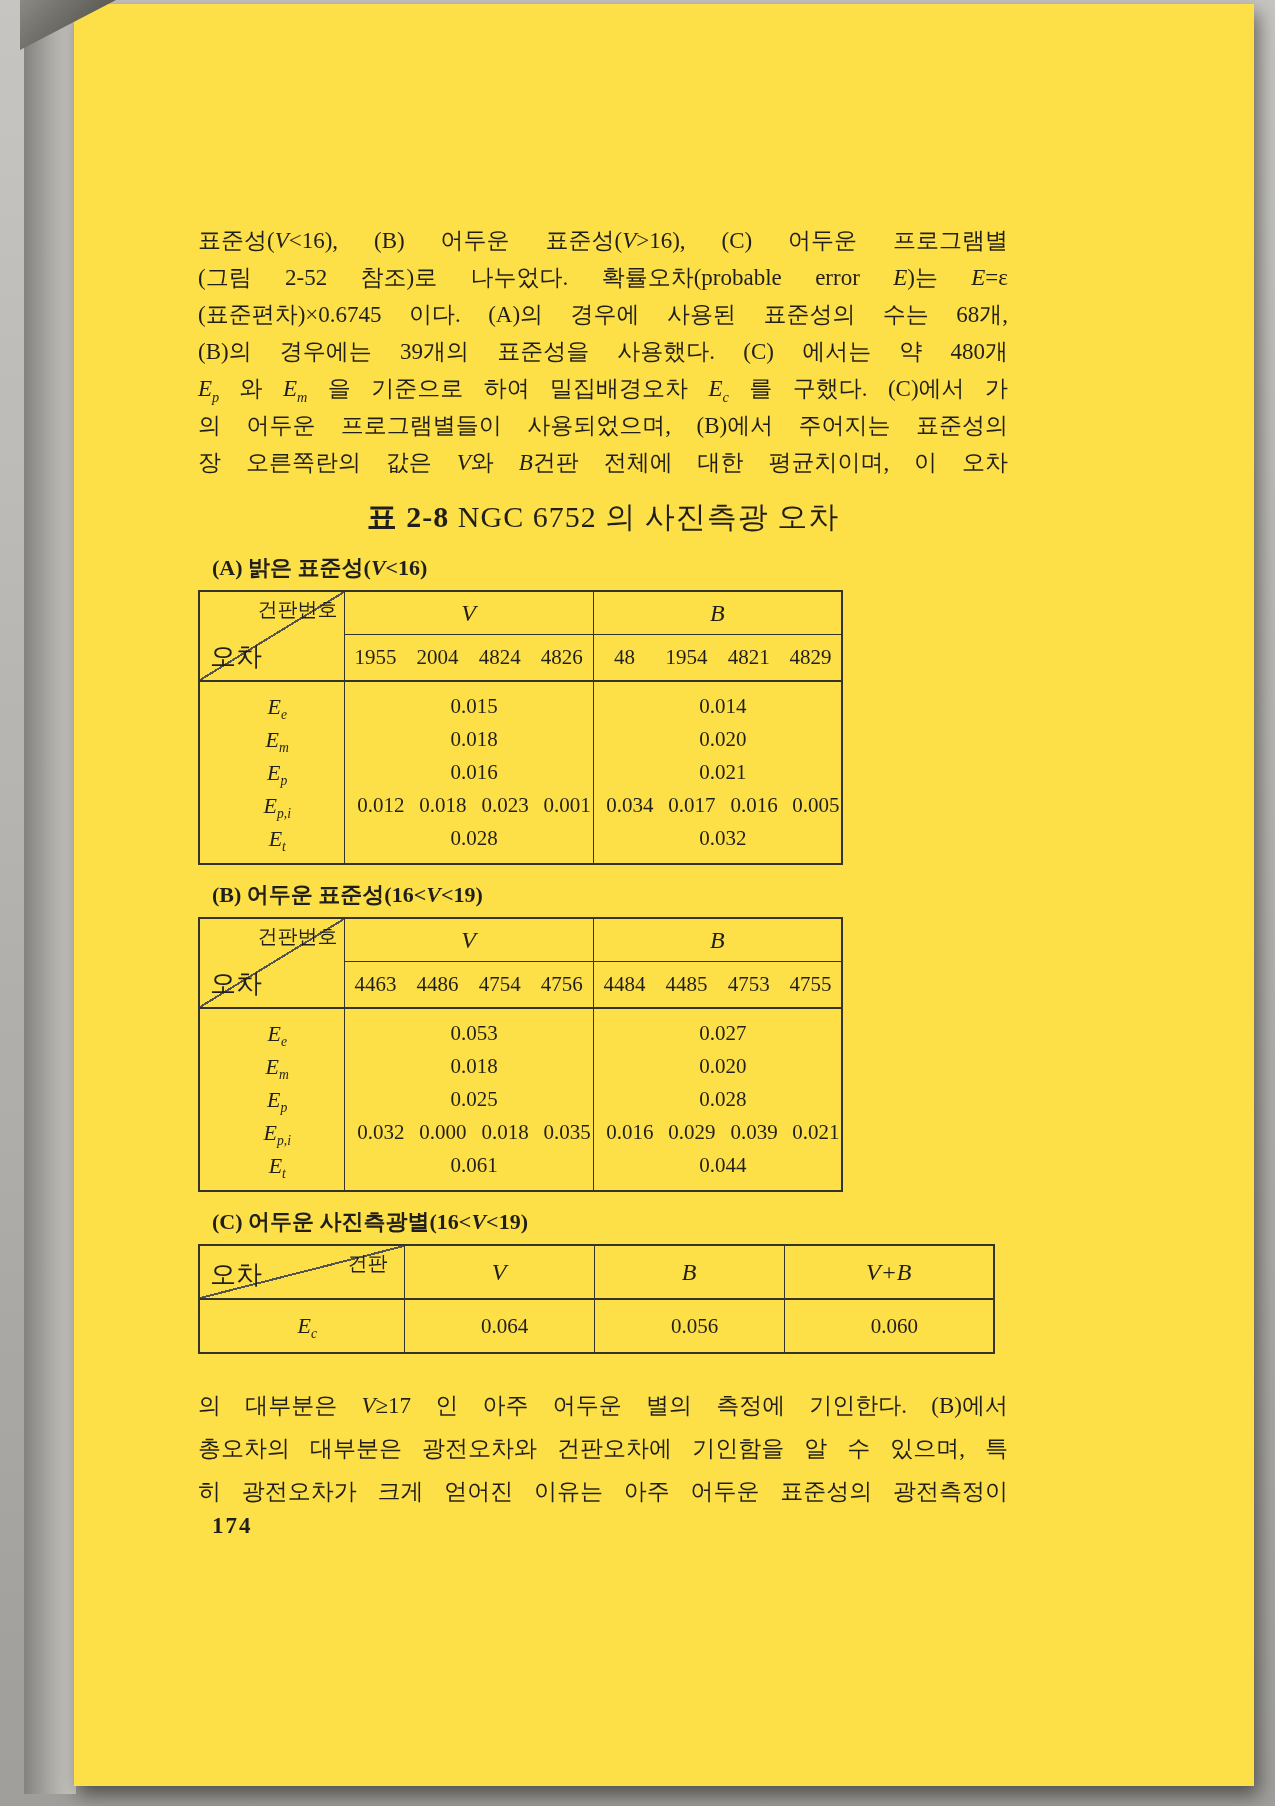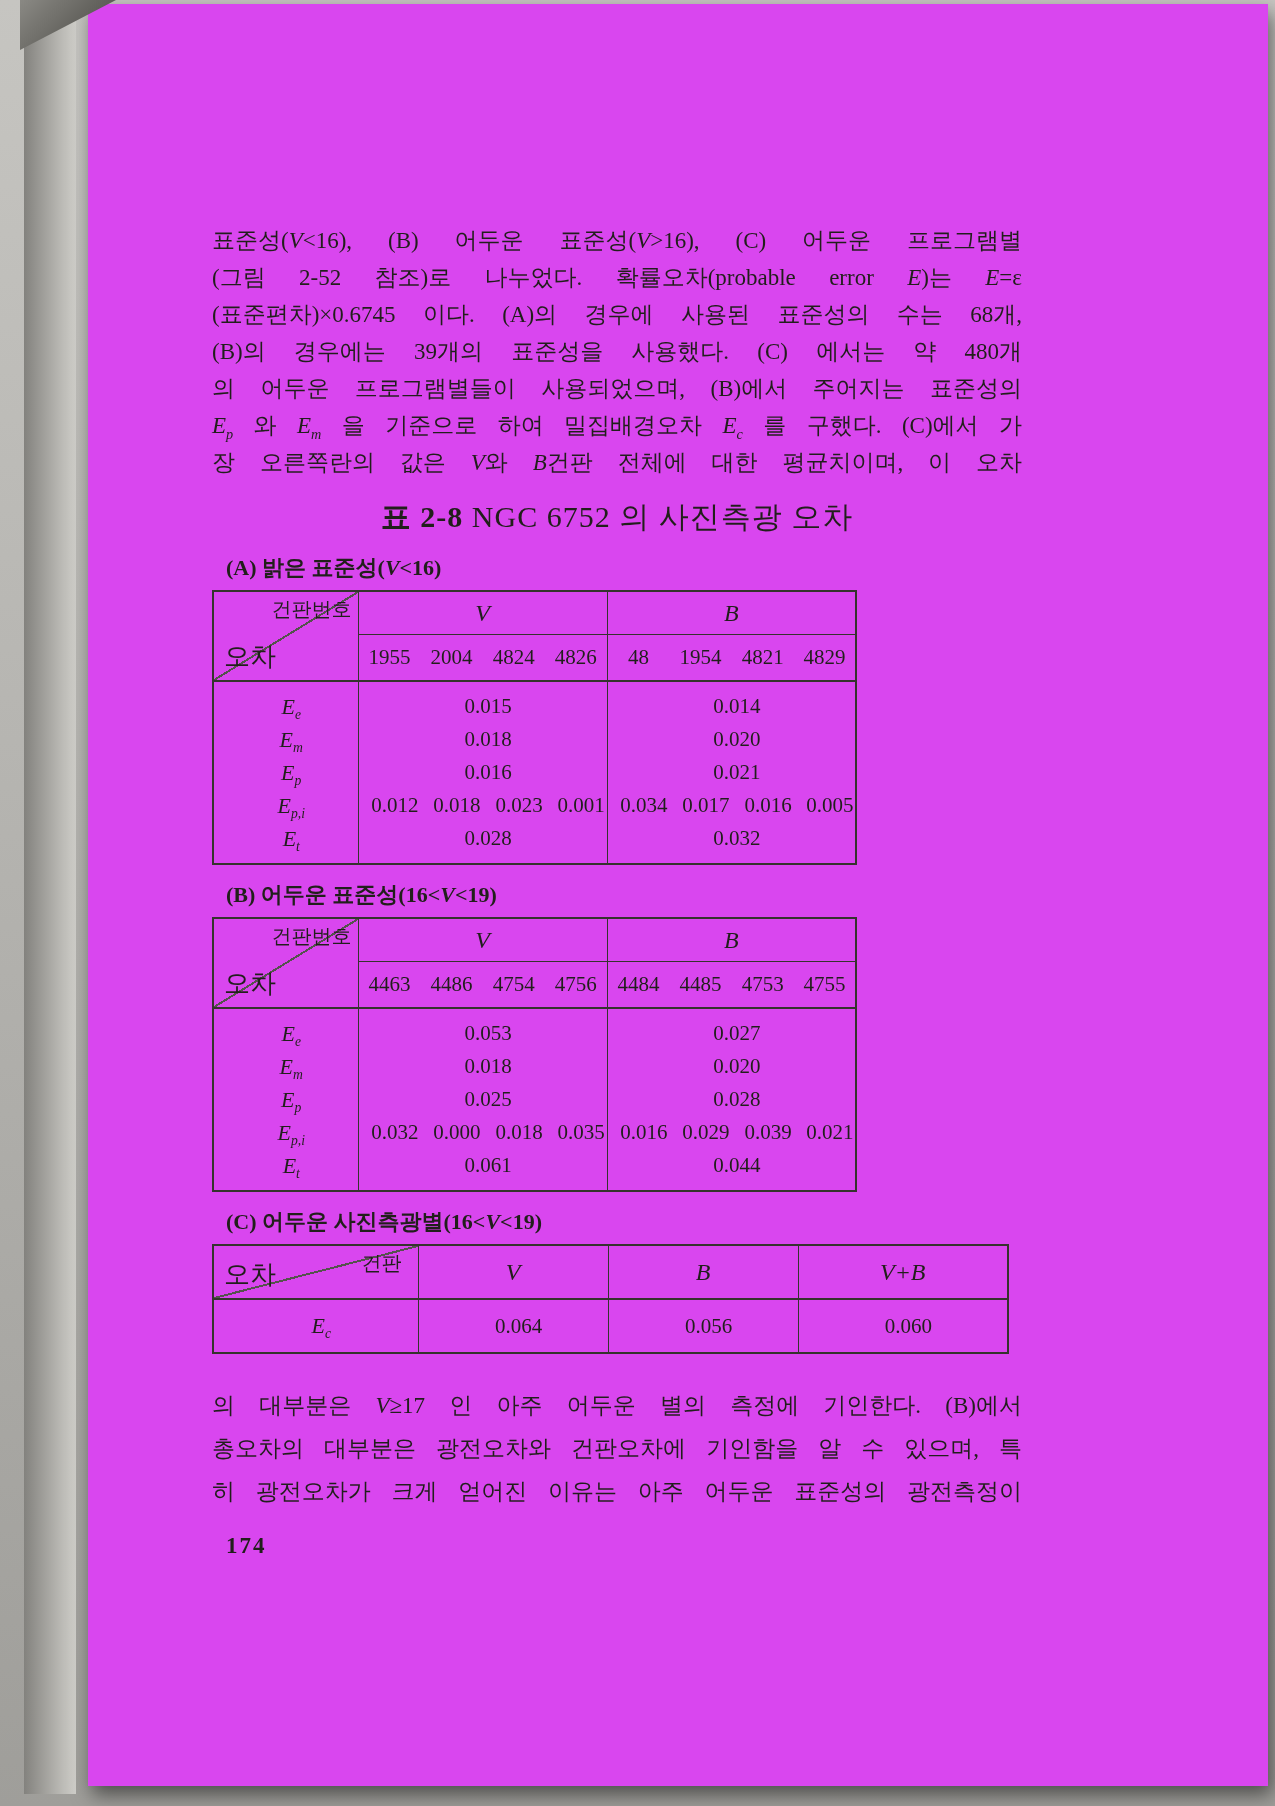--- a/index.html
+++ b/index.html
@@ -8,22 +8,22 @@
     background:linear-gradient(180deg,#c6c5c1,#9f9e9a);
     font-family:"Liberation Serif","DejaVu Serif",serif;
     color:#211f1b;
   }
   .scan{position:relative;width:1275px;height:1806px;overflow:hidden;}
   .edge-left{position:absolute;left:24px;top:0;width:52px;height:1794px;
     background:linear-gradient(90deg,#83827e,#d0cfca);}
   .corner-fold{position:absolute;left:20px;top:0;width:96px;height:50px;
     background:linear-gradient(135deg,#8a8984,#45443f);
     clip-path:polygon(0 0,100% 0,0 100%);z-index:3;}
-  .page{position:absolute;left:88px;top:4px;width:1180px;height:1782px;
-    background:#d946ef;box-shadow:4px 9px 18px rgba(0,0,0,.5);}
+  .page{position:absolute;left:74px;top:4px;width:1180px;height:1782px;
+    background:#fde047;box-shadow:4px 9px 18px rgba(0,0,0,.5);}
   .content{position:absolute;left:124px;top:218px;width:810px;}
 
   .para .line{font-size:23px;line-height:37px;text-align:justify;text-align-last:justify;}
   .outro{margin-top:30px;}
   .outro .line{line-height:43px;}
   .mvar{font-style:italic;}
   sub.msub{font-size:0.62em;font-style:italic;line-height:0;}
 
   .tbl-title{margin-top:16px;text-align:center;font-size:30px;letter-spacing:1px;}
   .cap{margin-top:15px;font-size:22px;padding-left:14px;font-weight:bold;}
@@ -47,38 +47,38 @@
   tr.plates td{height:45px;border-bottom:2px solid #35332d;}
   .bl{border-left:1px solid #35332d;}
   .tbl tbody td{height:33px;padding-left:11px;}
   .tbl tbody tr:first-child td{padding-top:8px;}
   .tbl tbody tr:last-child td{padding-bottom:8px;}
   td.lbl{border-right:1px solid #35332d;font-size:22px;}
 
   th.chead{font-size:24px;height:50px;border-bottom:2px solid #35332d;}
   .tblc tbody td{height:36px;}
 
-  .pageno{margin-top:20px;font-size:23px;font-weight:bold;padding-left:14px;letter-spacing:2px;}
+  .pageno{font-size:23px;font-weight:bold;padding-left:14px;letter-spacing:2px;}
 </style>
 </head>
 <body>
 
 <div class="scan">
   <div class="edge-left"></div>
   <div class="corner-fold"></div>
   <div class="page">
     <div class="content">
 
       <div class="para intro">
         <div class="line">표준성(<i class="mvar">V</i>&lt;16),  (B) 어두운 표준성(<i class="mvar">V</i>&gt;16),  (C) 어두운 프로그램별</div>
         <div class="line">(그림 2-52 참조)로 나누었다. 확률오차(probable error <i class="mvar">E</i>)는 <i class="mvar">E</i>=ε</div>
         <div class="line">(표준편차)×0.6745 이다. (A)의 경우에 사용된 표준성의 수는 68개,</div>
         <div class="line">(B)의 경우에는 39개의 표준성을 사용했다. (C) 에서는 약 480개</div>
+        <div class="line"><i class="mvar">E</i><sub class="msub">p</sub> 와 <i class="mvar">E</i><sub class="msub">m</sub> 을 기준으로 하여 밀집배경오차 <i class="mvar">E</i><sub class="msub">c</sub> 를 구했다. (C)에서 가</div>
         <div class="line">의 어두운 프로그램별들이 사용되었으며, (B)에서 주어지는 표준성의</div>
-        <div class="line"><i class="mvar">E</i><sub class="msub">p</sub> 와 <i class="mvar">E</i><sub class="msub">m</sub> 을 기준으로 하여 밀집배경오차 <i class="mvar">E</i><sub class="msub">c</sub> 를 구했다. (C)에서 가</div>
         <div class="line">장 오른쪽란의 값은 <i class="mvar">V</i>와 <i class="mvar">B</i>건판 전체에 대한 평균치이며, 이 오차</div>
       </div>
 
       <div class="tbl-title"><b>표 2-8</b>  NGC 6752 의 사진측광 오차</div>
 
       <div class="cap">(A) 밝은 표준성(<i class="mvar">V</i>&lt;16)</div>
 
       <table class="tbl">
         <colgroup>
             <col class="c-lbl">

